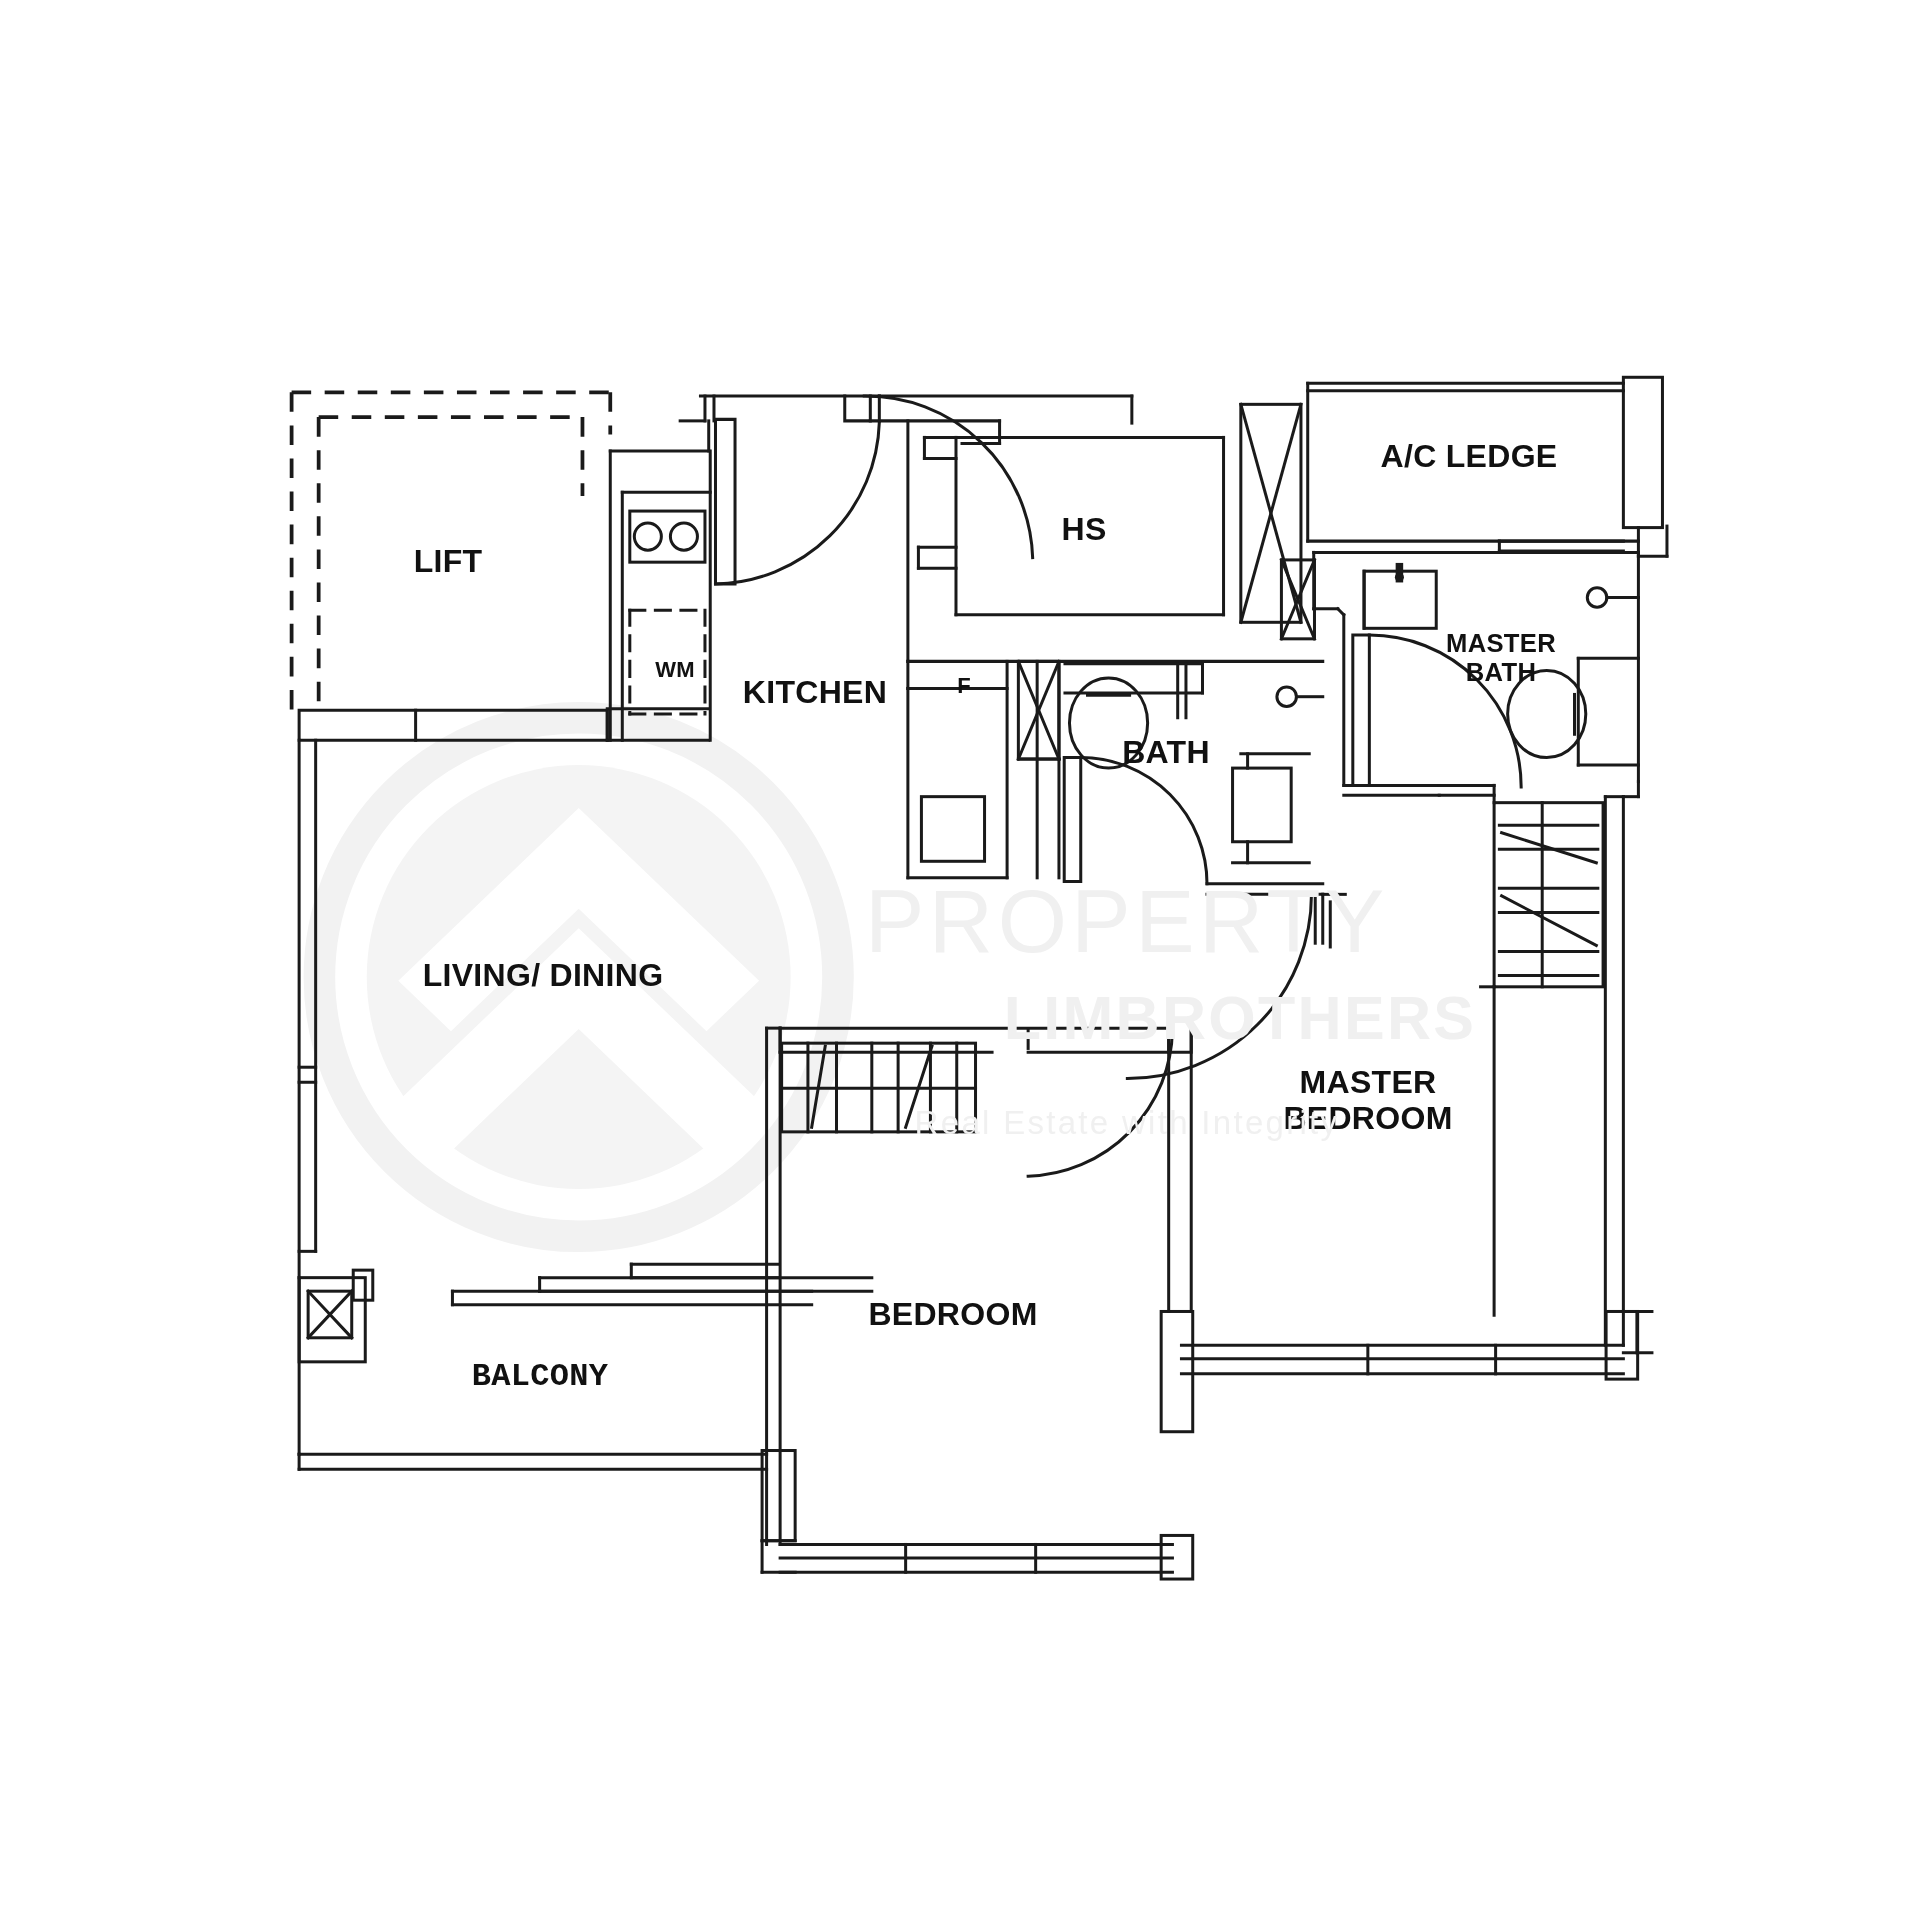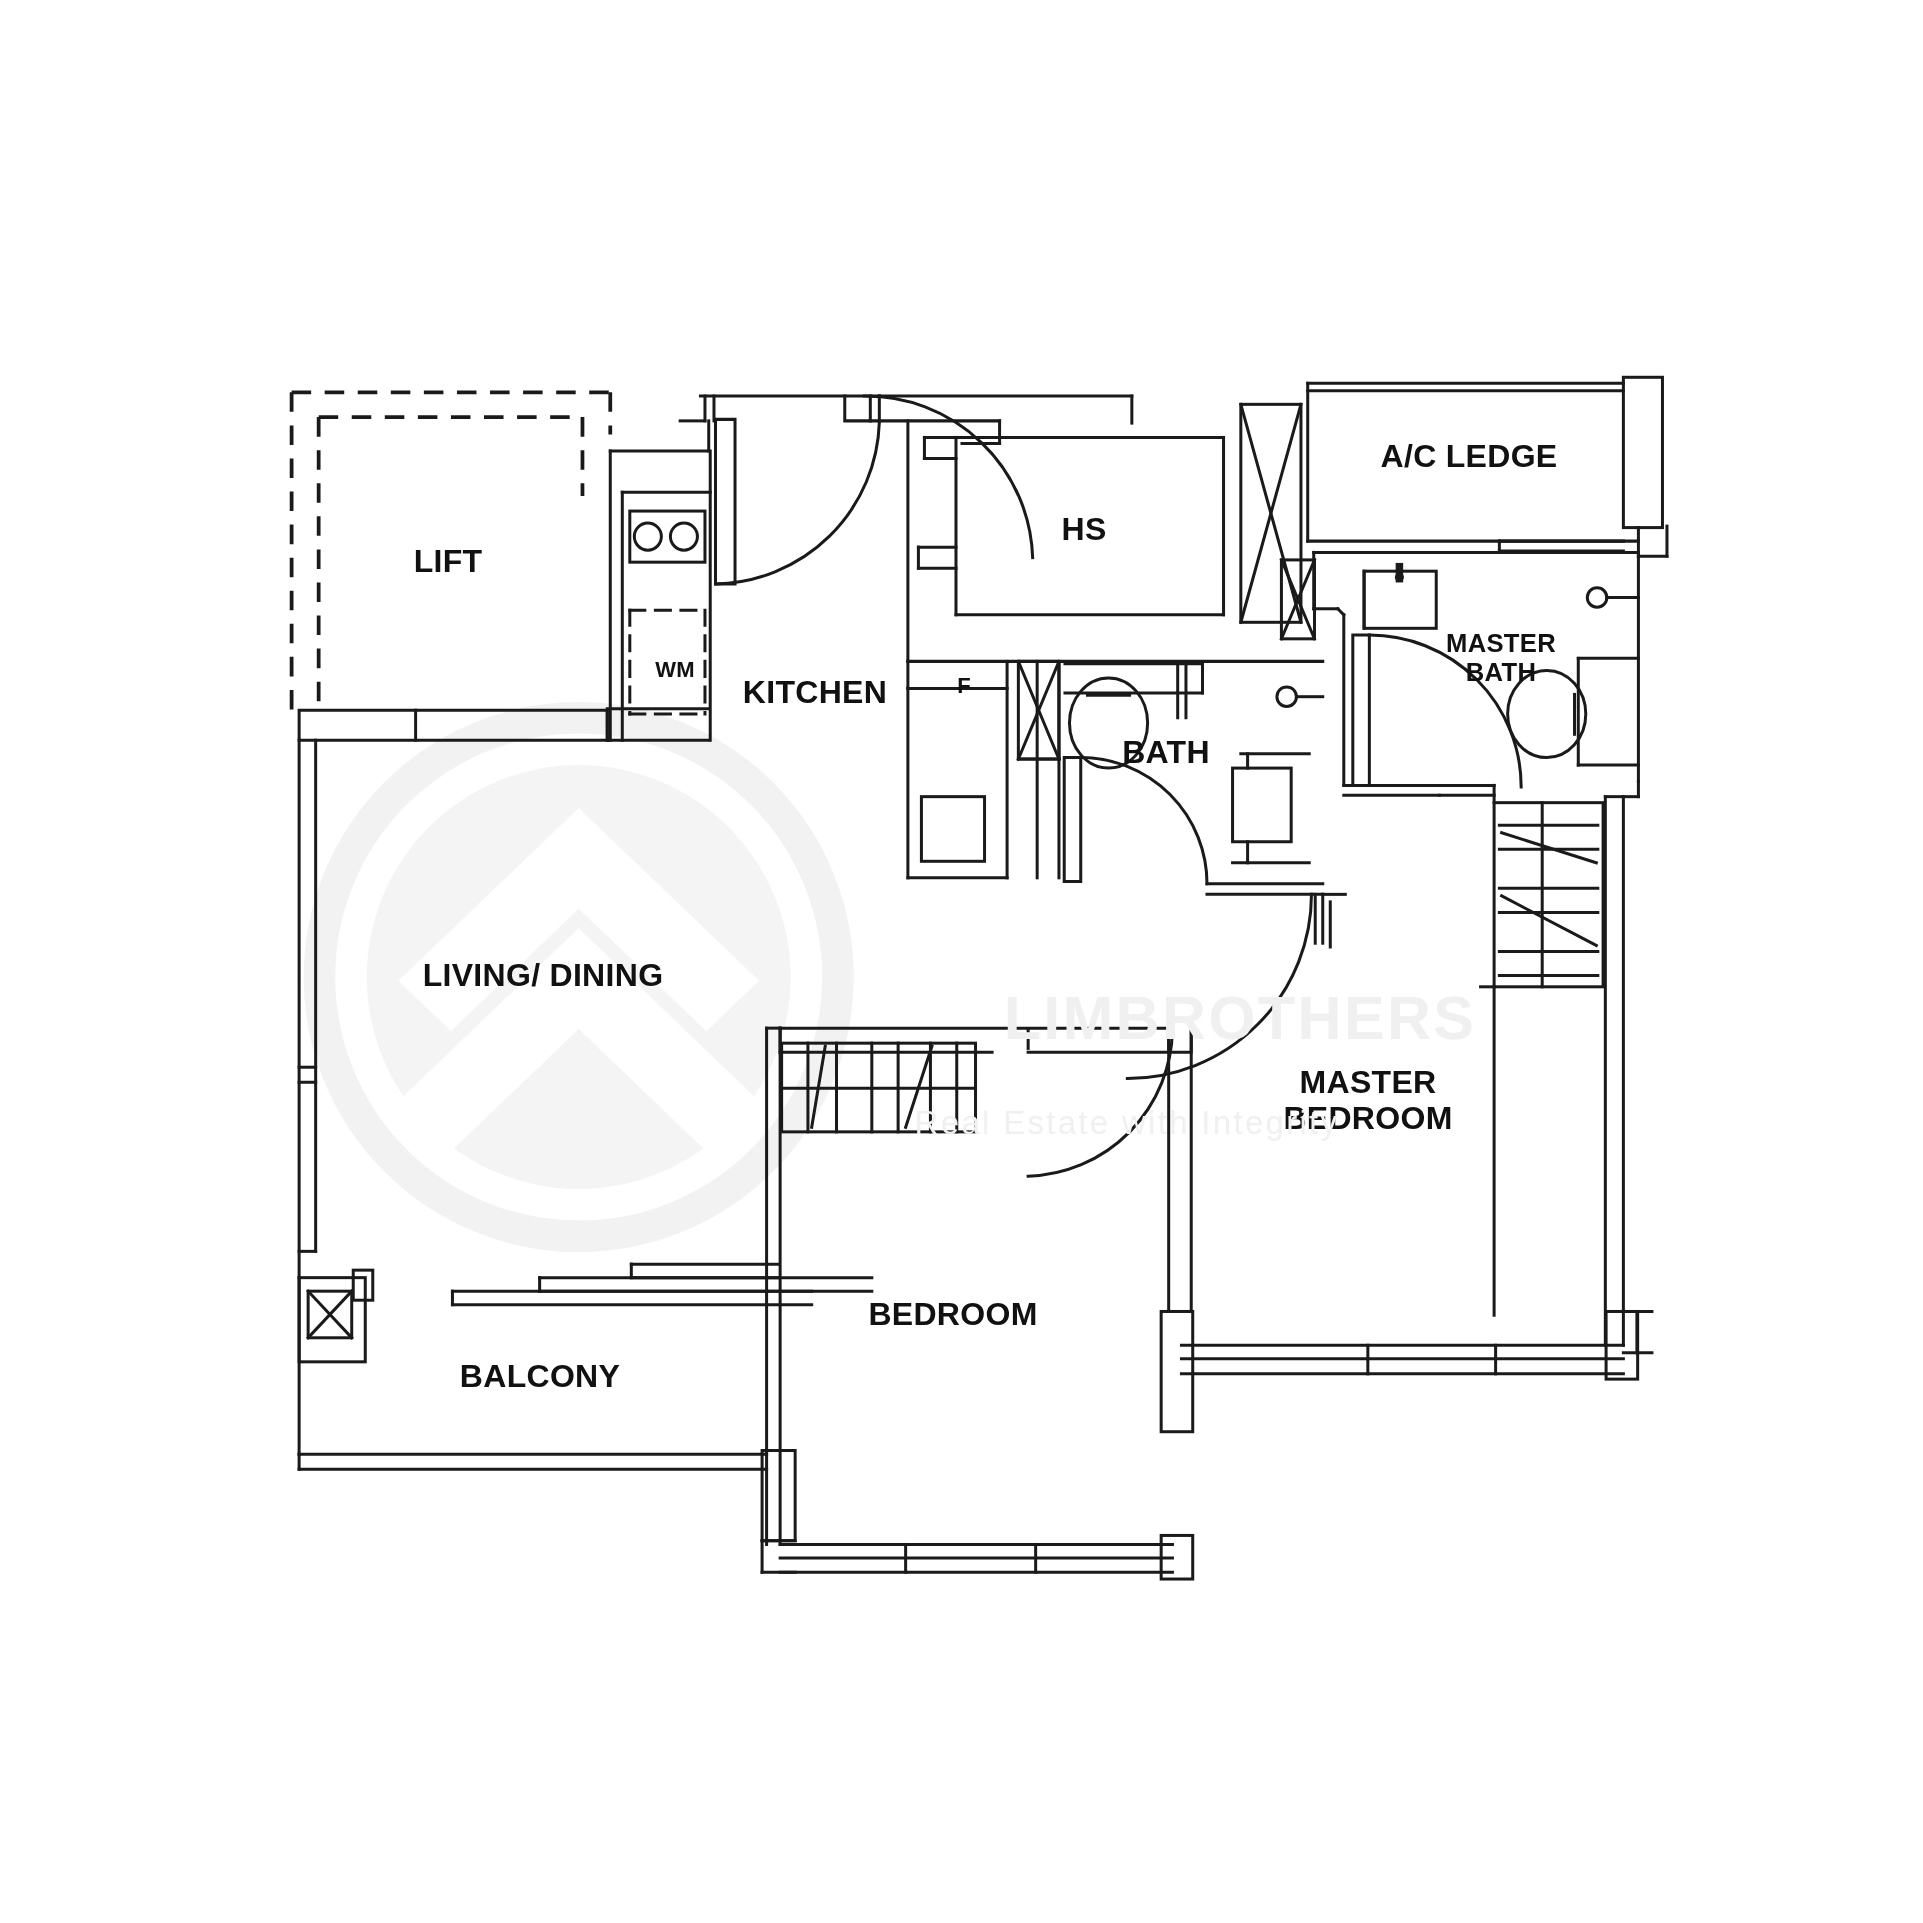--- a/index.html
+++ b/index.html
@@ -364,19 +364,20 @@
 
   <div class="room-label lbl-sm" style="left:964px; top:686px;">F</div>
 
   <div class="room-label lbl-lg" style="left:543px; top:976px;">LIVING/ DINING</div>
 
   <div class="room-label lbl-lg" style="left:1368px; top:1101px;">MASTER
 BEDROOM</div>
 
   <div class="room-label lbl-lg" style="left:953px; top:1315px;">BEDROOM</div>
 
-  <div class="room-label lbl-lg" style="left:540px; top:1377px;">BALCONY</div>
-
+  <div class="room-label lbl-lg" style="left:540px; top:1377px;font-family:Liberation Mono, monospace;">BALCONY</div>
+
+  <div class="wm-text wm-main" style="left:1127px; top:921px;">PROPERTY</div>
   <div class="wm-text wm-bold" style="left:1240px; top:1018px;">LIMBROTHERS</div>
   <div class="wm-text wm-sub" style="left:1127px; top:1123px;">Real Estate with Integrity</div>
 
 </div>
 
 
 </body></html>

